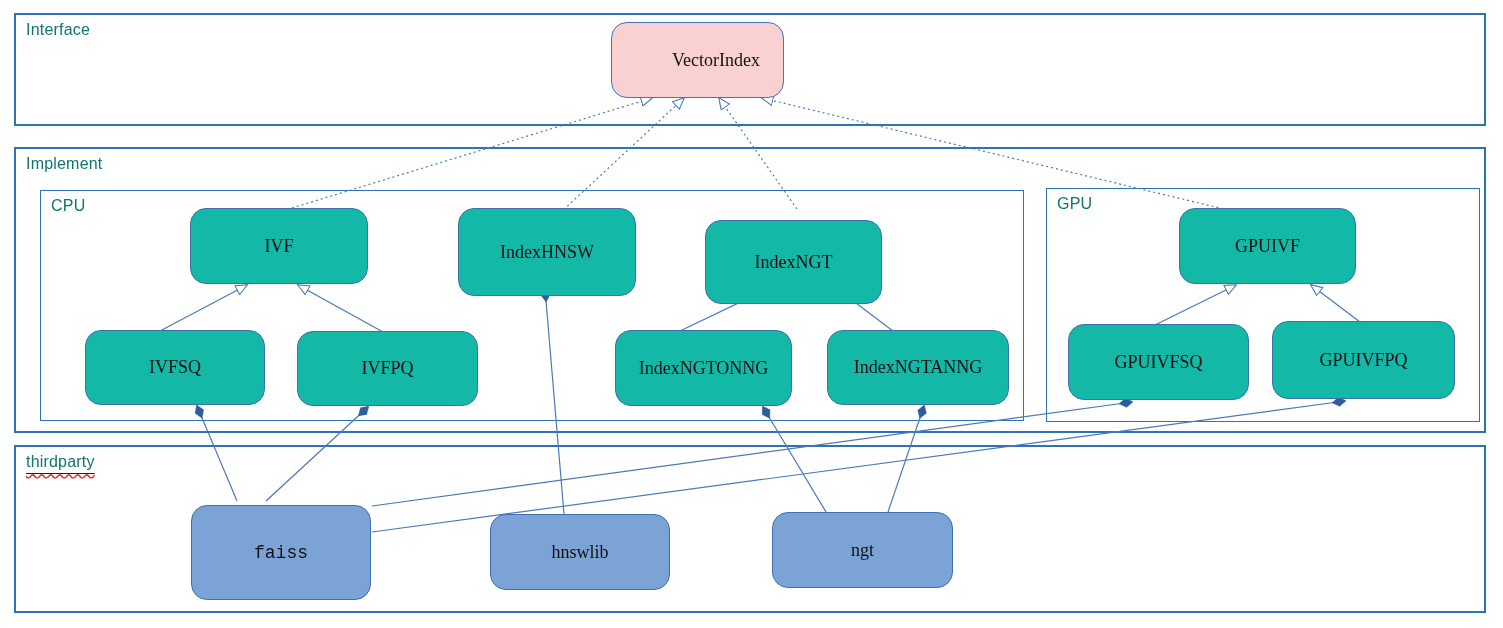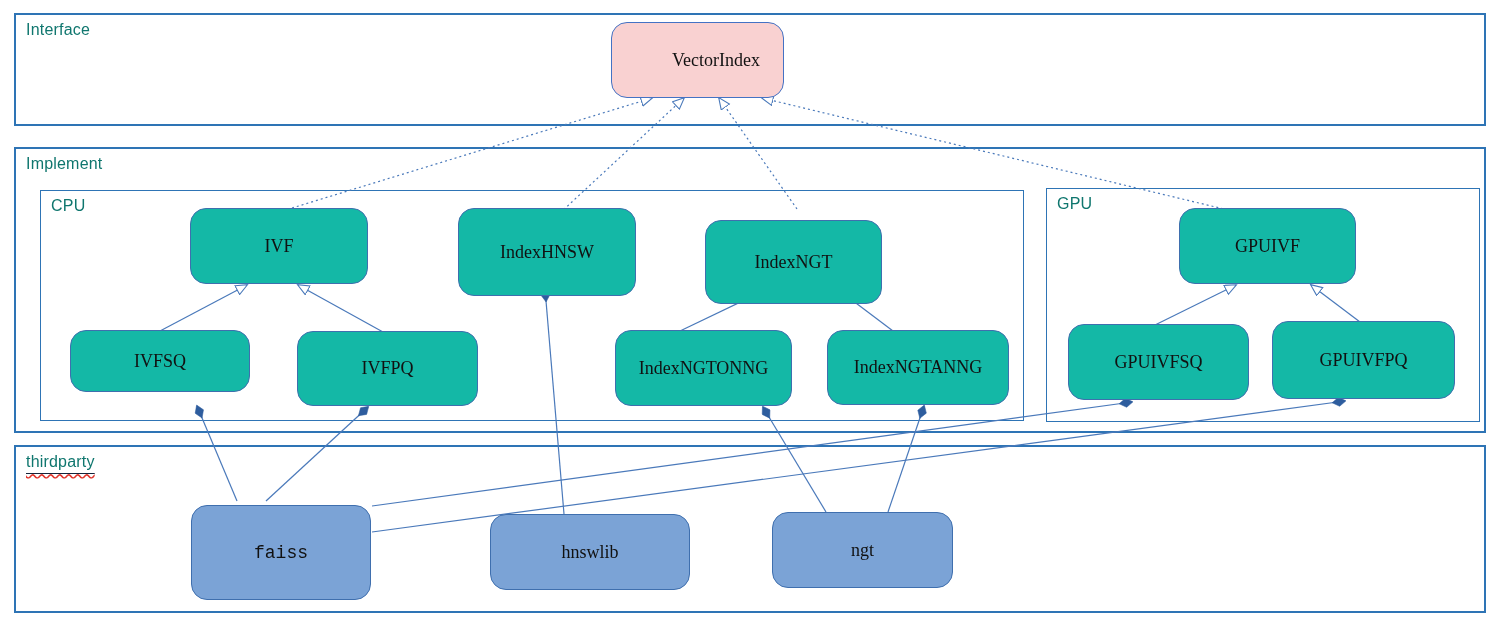--- a/index.html
+++ b/index.html
@@ -34,29 +34,29 @@
         font-family:"Liberation Serif",serif;font-size:18px;color:#111;
         text-align:center;}
   .node.green{background:#14b8a6;}
   .node.blue{background:#7ba3d6;}
   .node.pink{background:#f9d1d1;border-color:#4472c4;padding-left:37px;}
 
   #n-vectorindex{left:611px;top:22px;width:173px;height:76px;}
   #n-ivf{left:190px;top:208px;width:178px;height:76px;}
   #n-indexhnsw{left:458px;top:208px;width:178px;height:88px;}
   #n-indexngt{left:705px;top:220px;width:177px;height:84px;}
-  #n-ivfsq{left:70px;top:330px;width:180px;height:62px;text-align:center;}
+  #n-ivfsq{left:85px;top:330px;width:180px;height:75px;text-align:center;}
   #n-ivfpq{left:297px;top:331px;width:181px;height:75px;}
   #n-indexngtonng{left:615px;top:330px;width:177px;height:76px;}
   #n-indexngtanng{left:827px;top:330px;width:182px;height:75px;}
   #n-gpuivf{left:1179px;top:208px;width:177px;height:76px;}
   #n-gpuivfsq{left:1068px;top:324px;width:181px;height:76px;}
   #n-gpuivfpq{left:1272px;top:321px;width:183px;height:78px;}
   #n-faiss{left:191px;top:505px;width:180px;height:95px;font-family:Liberation Mono, monospace;}
-  #n-hnswlib{left:490px;top:514px;width:200px;height:76px;}
+  #n-hnswlib{left:490px;top:514px;width:180px;height:76px;}
   #n-ngt{left:772px;top:512px;width:181px;height:76px;}
 </style>
 </head>
 <body>
 
 <div class="canvas">
 
   <div class="section" id="sec-interface">
     <span class="sec-label">Interface</span>
   </div>

